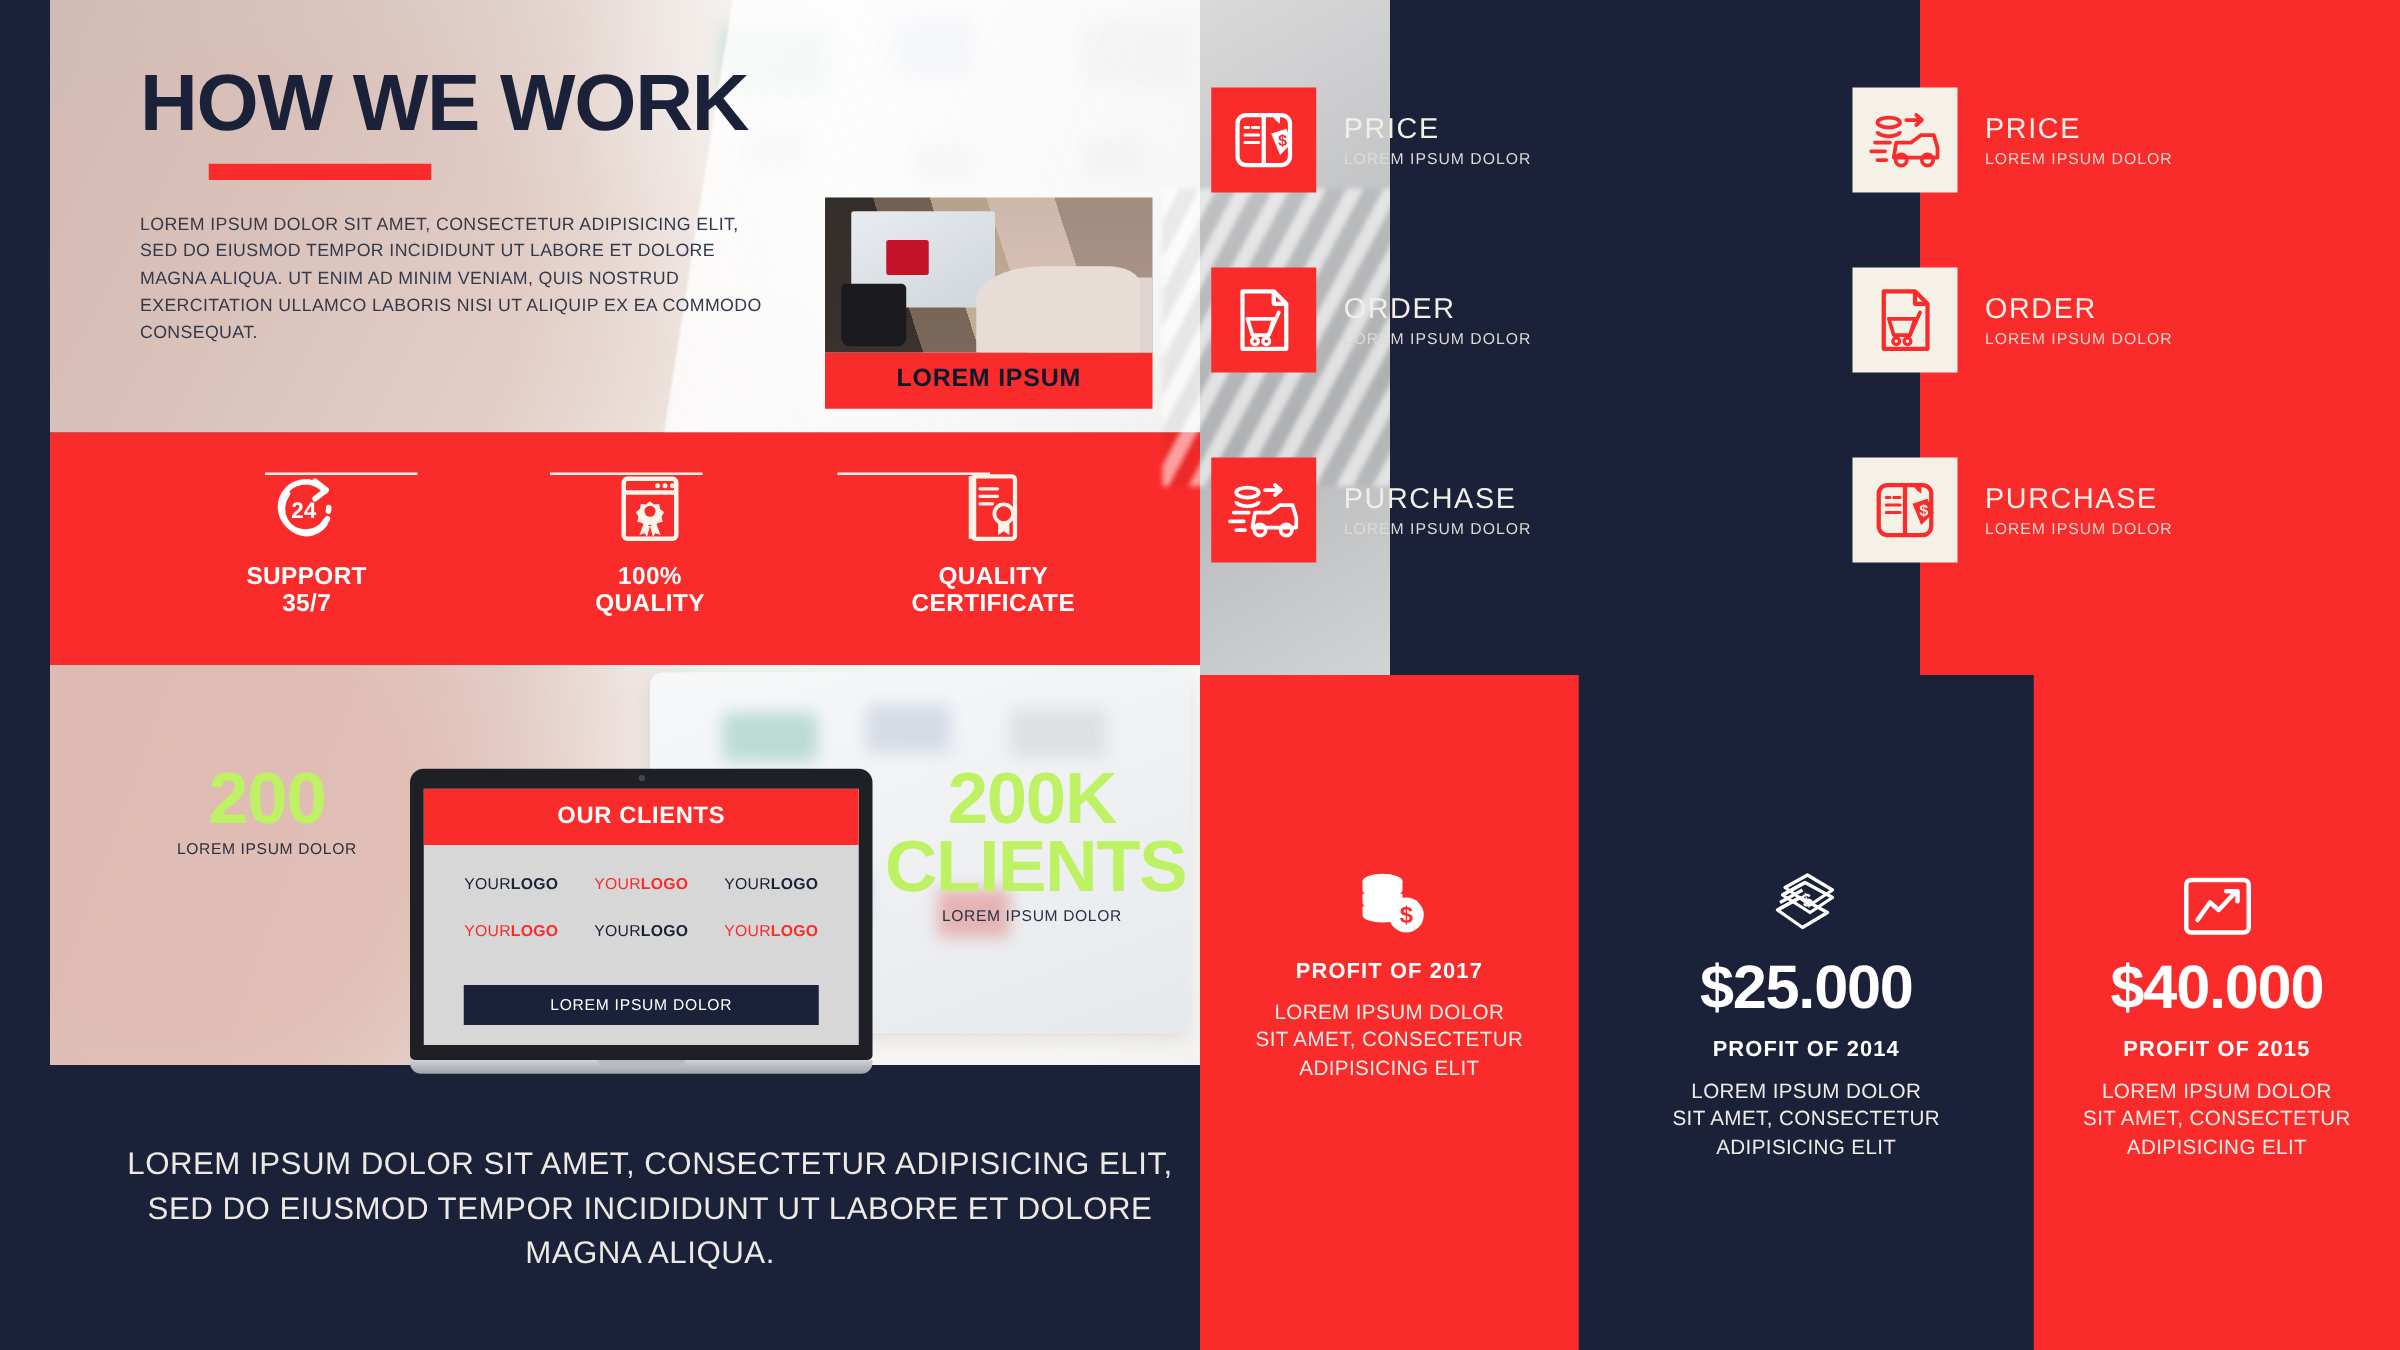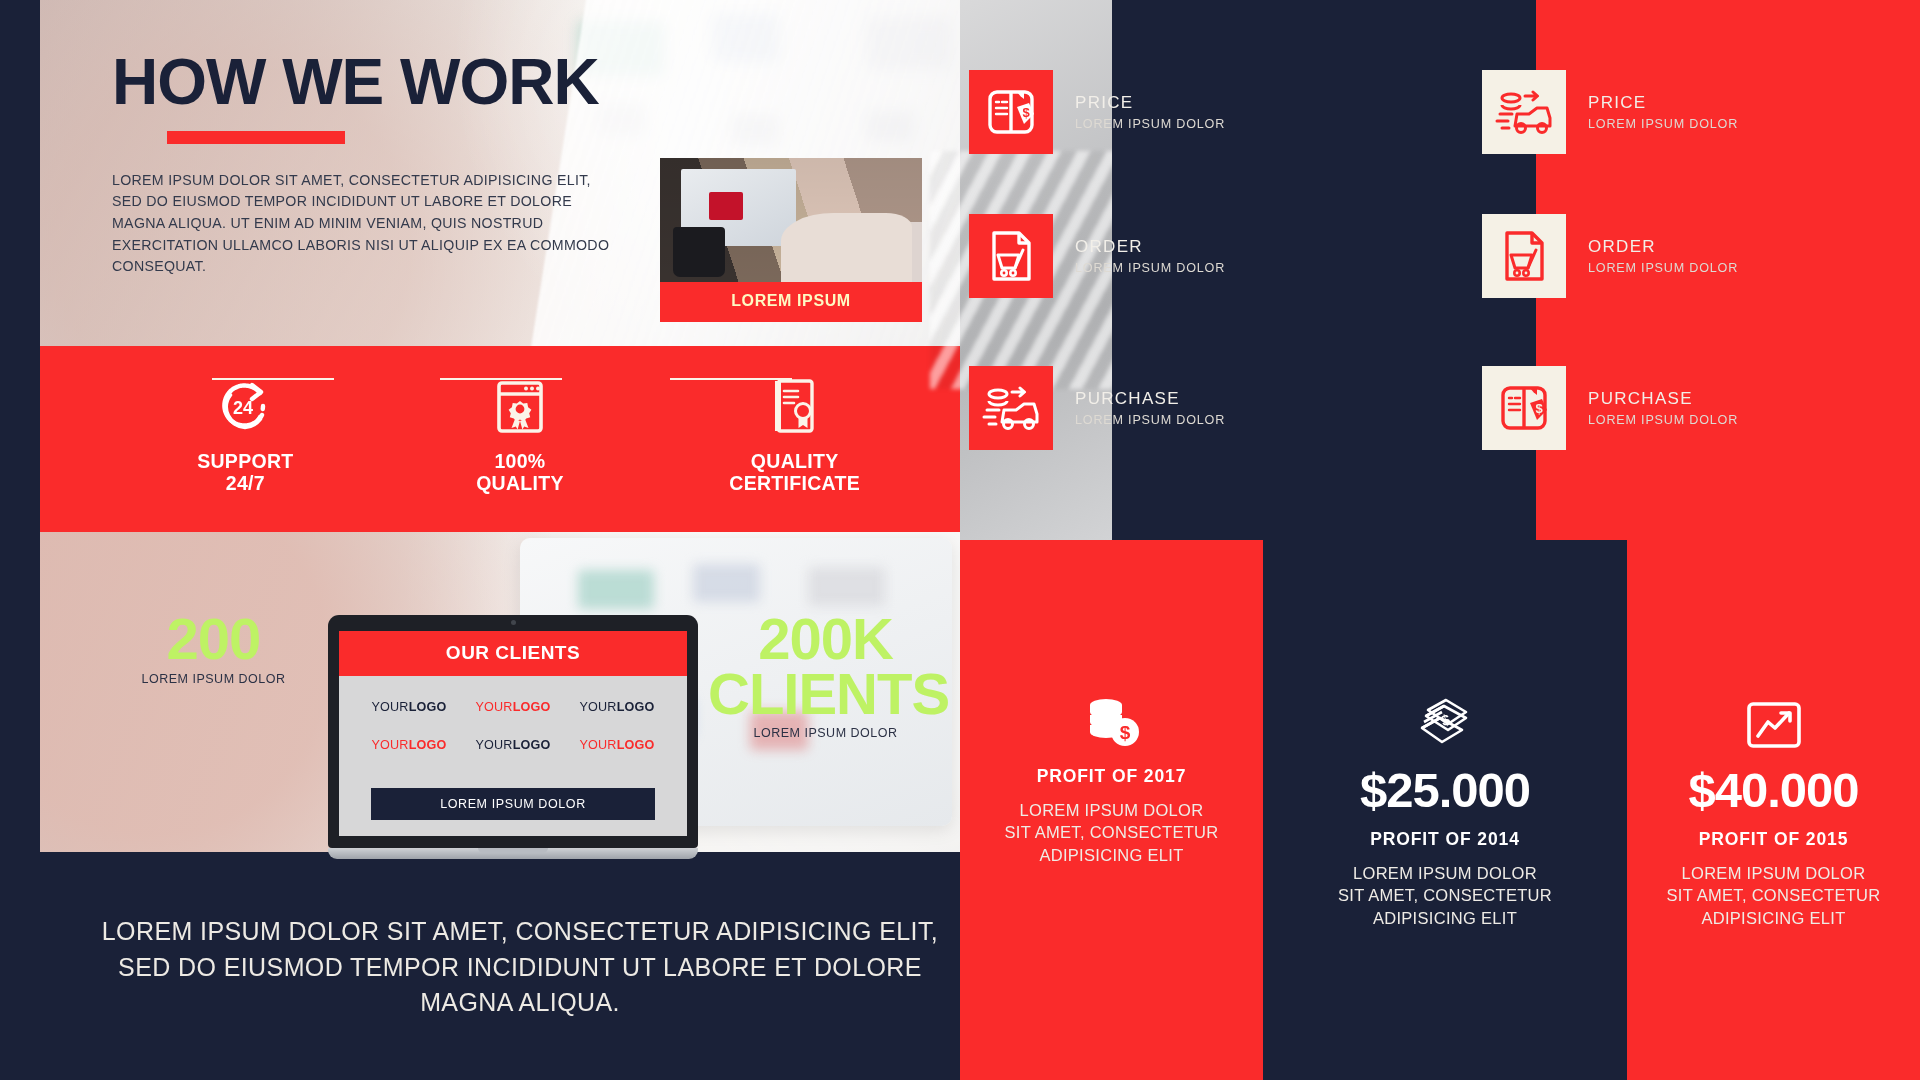--- a/index.html
+++ b/index.html
@@ -52,22 +52,22 @@
     background:
       linear-gradient(180deg, rgba(0,0,0,.10), rgba(0,0,0,.02)),
       linear-gradient(72deg,#3a3330 0 26%, #7d6a5c 26% 41%, #c9b49c 41% 56%, #e4ccbe 56% 74%, #b39b8d 74% 100%);
     }
   .photo-card .pic .laptopscr{position:absolute;left:8%;top:9%;width:44%;height:62%;background:linear-gradient(150deg,#e9ecef,#cfd5dc);border-radius:2px;}
   .photo-card .pic .laptopscr:after{content:"";position:absolute;left:24%;top:30%;width:30%;height:36%;background:#c3122a;border-radius:2px;}
   .photo-card .pic .mug{position:absolute;left:5%;top:56%;width:20%;height:40%;background:#1b1b1f;border-radius:4px 4px 7px 7px;}
   .photo-card .pic .hand{position:absolute;left:46%;top:44%;width:50%;height:56%;background:#e8ddd6;border-radius:40% 20% 0 0;}
   .photo-card .pic .sleeve{position:absolute;left:62%;top:52%;width:44%;height:50%;background:#ded4d0;border-radius:30% 0 0 0;}
   .photo-card .cap {
-    background:#FA2B2B; color:#fef9c3; text-align:center;
-    font-size:16px; font-weight:bold; letter-spacing:.6px; padding:10px 0 12px;
+    background:#FA2B2B; color:#0f172a; text-align:center;
+    font-size:20px; font-weight:bold; letter-spacing:.6px; padding:10px 0 12px;
   }
 
   
   .process {
     position:absolute; left:0; top:346px; width:960px; height:186px;
     background:#FA2B2B; display:flex; align-items:flex-start; justify-content:space-around;
     padding:28px 68px 0;
   }
   .proc-item { position:relative; width:150px; text-align:center; color:#FBF4E9; }
   .proc-ico { height:64px; display:flex; align-items:center; justify-content:center; }
@@ -130,21 +130,21 @@
   .kb-photo:after{content:"";position:absolute;left:-20%;top:28%;width:150%;height:44%;
     background:repeating-linear-gradient(118deg, rgba(255,255,255,.55) 0 12px, rgba(0,0,0,.05) 12px 26px); filter:blur(2px);}
   .rt-navy { position:absolute; left:152px; top:0; width:424px; height:540px; background:#1A2138; }
   .rt-red  { position:absolute; left:576px; top:0; width:384px; height:540px; background:#FA2B2B; }
 
   .feat { position:absolute; display:flex; align-items:center; }
   .feat .box { width:84px; height:84px; flex:none; display:flex; align-items:center; justify-content:center; }
   .feat .box.red   { background:#FA2B2B; }
   .feat .box.cream { background:#F5F1E6; }
   .feat .txt { margin-left:22px; }
-  .feat .t { font-size:17px; letter-spacing:1.3px; line-height:1; color:#F2EFE9; }
+  .feat .t { font-size:23px; letter-spacing:1.3px; line-height:1; color:#F2EFE9; }
   .feat .s { font-size:12.6px; letter-spacing:.8px; margin-top:6px; color:#DEDAD3; }
 
   #feat-price-l    { left:  9px; top: 70px; }
   #feat-order-l    { left:  9px; top:214px; }
   #feat-purchase-l { left:  9px; top:366px; }
   #feat-price-r    { left:522px; top: 70px; }
   #feat-order-r    { left:522px; top:214px; }
   #feat-purchase-r { left:522px; top:366px; }
 
   
@@ -198,21 +198,21 @@
             <path d="M44 16 A20 20 0 1 0 46 38" fill="none" stroke="#fff" stroke-width="4.4" stroke-linecap="round" stroke-dasharray="1 0"></path>
             <path d="M14 18 A20 20 0 0 0 29 50 A20 20 0 0 0 44 42" fill="none" stroke="#fff" stroke-width="4.4" stroke-linecap="round"></path>
             <path d="M47 29 a18 18 0 0 1 -1.5 7" fill="none" stroke="#fff" stroke-width="4.4" stroke-linecap="round" stroke-dasharray="3 6"></path>
             <path d="M44 40 a18 18 0 0 1 -4 5" fill="none" stroke="#fff" stroke-width="4.4" stroke-linecap="round" stroke-dasharray="3 6"></path>
             <path d="M36 8 l9 7 -9 7" fill="none" stroke="#fff" stroke-width="4.4" stroke-linejoin="round" stroke-linecap="round"></path>
             <text x="27" y="37" font-family="Liberation Sans, sans-serif" font-size="18" font-weight="bold" fill="#fff" text-anchor="middle">24</text>
           </svg>
         </div>
         <div class="proc-lbl">
           <span>SUPPORT</span><br>
-          <span>24/7</span>
+          <span>35/7</span>
         </div>
       </div>
 
       <div class="proc-item">
         <div class="proc-ico">
           <svg width="54" height="58" viewBox="0 0 54 58">
             <rect x="6" y="6" width="42" height="48" rx="3" fill="none" stroke="#FBF4E9" stroke-width="3.6"></rect>
             <path d="M6 17 H48" stroke="#FBF4E9" stroke-width="3.6"></path>
             <circle cx="33" cy="11.5" r="2" fill="#FBF4E9"></circle>
               <circle cx="39" cy="11.5" r="2" fill="#FBF4E9"></circle>

